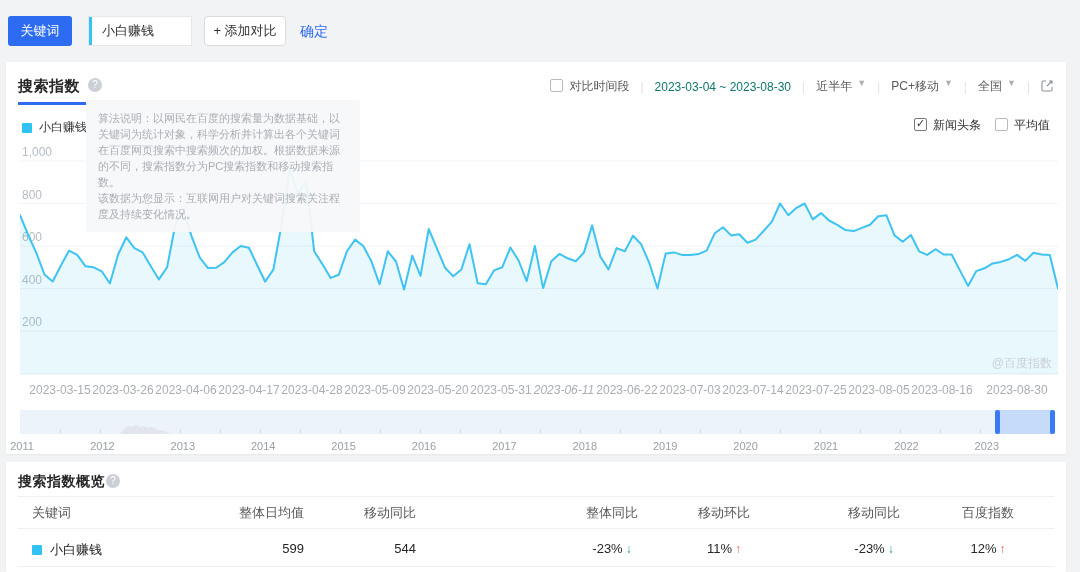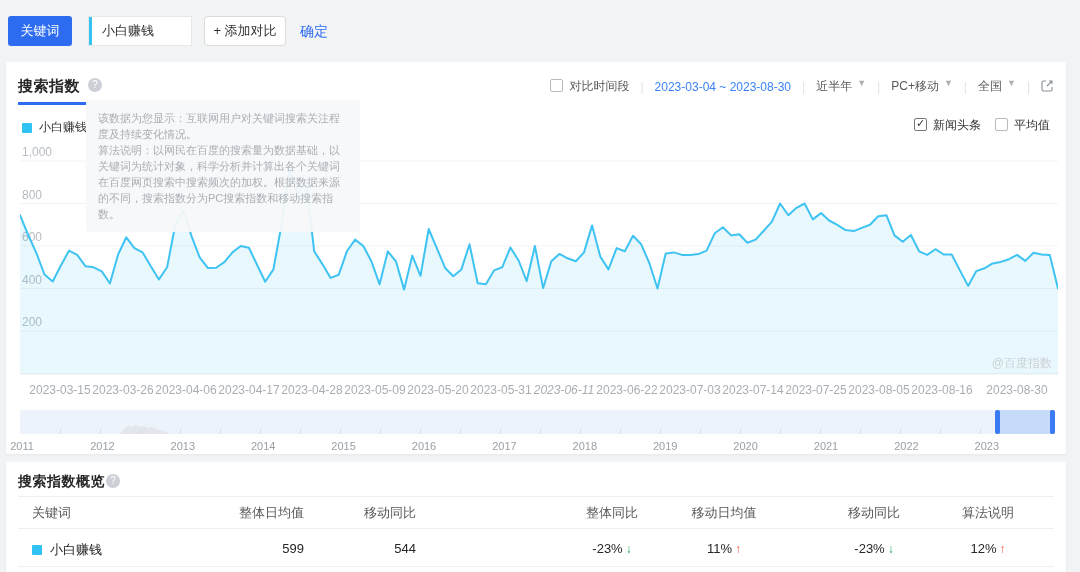--- a/index.html
+++ b/index.html
@@ -18,21 +18,21 @@
   
   #panel1{left:6px;top:62px;width:1060px;height:392px}
   .panel-title{position:absolute;left:12px;top:15px;font-size:15px;font-weight:700;color:#262626;letter-spacing:.5px}
   .tab-line{position:absolute;left:12px;top:40px;width:70px;height:3px;background:#2d6cf0}
   .q-icon{display:inline-block;width:14px;height:14px;border-radius:50%;background:#ccd0d6;color:#fff;font-size:10px;line-height:14px;text-align:center;cursor:pointer}
   .title-q{position:absolute;left:82px;top:16px}
   .ctrl-row{position:absolute;right:12px;top:16px;display:flex;align-items:center;font-size:12px;color:#595959;white-space:nowrap}
   .sep{color:#e3e3e3;margin:0 11px;font-size:12px}
   .caret{color:#b0b0b0;font-size:9px;margin-left:5px}
   .drop{cursor:pointer;display:flex;align-items:flex-start}
-  .date-range{color:#3b82f6}
+  .date-range{color:#0f766e}
   .cb{display:inline-block;width:13px;height:13px;border:1px solid #b5bac0;border-radius:2px;background:#fff;position:relative;vertical-align:-2px;margin-right:6px;cursor:pointer}
   .cb.checked{border-color:#777}
   .cb.checked::after{content:"\2713";position:absolute;left:1px;top:-2px;font-size:11px;font-weight:700;color:#333}
   .ext-icon{display:inline-block;cursor:pointer}
   .legend{position:absolute;left:16px;top:57px;display:flex;align-items:center;font-size:12px;color:#333;cursor:pointer}
   .legend-sq{width:10px;height:10px;border-radius:1px;margin-right:7px}
   .opts{position:absolute;right:16px;top:55px;display:flex;align-items:center;font-size:12px;color:#333}
   .opts .opt{margin-left:14px}
 
   #chart{position:absolute;left:14px;top:83px;width:1038px;height:256px}
@@ -143,22 +143,22 @@
         <span class="xlab" style="left: 670px;">2023-07-03</span>
         <span class="xlab" style="left: 733px;">2023-07-14</span>
         <span class="xlab" style="left: 796px;">2023-07-25</span>
         <span class="xlab" style="left: 859px;">2023-08-05</span>
         <span class="xlab" style="left: 922px;">2023-08-16</span>
         <span class="xlab" style="left: 997px;">2023-08-30</span>
       </div>
   </div>
 
   <div id="tip">
+    <p>算法说明：以网民在百度的搜索量为数据基础，以关键词为统计对象，科学分析并计算出各个关键词在百度网页搜索中搜索频次的加权。根据数据来源的不同，搜索指数分为PC搜索指数和移动搜索指数。</p>
     <p>该数据为您显示：互联网用户对关键词搜索关注程度及持续变化情况。</p>
-    <p>算法说明：以网民在百度的搜索量为数据基础，以关键词为统计对象，科学分析并计算出各个关键词在百度网页搜索中搜索频次的加权。根据数据来源的不同，搜索指数分为PC搜索指数和移动搜索指数。</p>
   </div>
 
   <div id="slider">
     <svg width="1034" height="24" style="position:absolute;left:0;top:0">
       <path d="M100,24 L104,19 L108,16 L112,17 L116,15 L120,17 L124,16 L128,18 L132,17 L136,19 L140,20 L144,21 L148,23 L151,24 Z" fill="#e2e6ec"></path>
     </svg>
     <div id="sticks">
         <div class="stick" style="left: 40px;"></div>
         <div class="stick" style="left: 80px;"></div>
         <div class="stick" style="left: 120px;"></div>
@@ -211,23 +211,23 @@
   <div class="ov-title">搜索指数概览</div>
   <span class="q-icon ov-q">?</span>
   <div class="tline" style="top:34px"></div>
   <div class="tline" style="top:66px"></div>
   <div class="tline" style="top:104px"></div>
   <div id="ov-table">
       <div class="th " style="left: 26px;">关键词</div>
       <div class="th r" style="left: 298px;">整体日均值</div>
       <div class="th r" style="left: 410px;">移动同比</div>
       <div class="th c" style="left: 606px;">整体同比</div>
-      <div class="th c" style="left: 718px;">移动日均值</div>
+      <div class="th c" style="left: 718px;">移动环比</div>
       <div class="th c" style="left: 868px;">移动同比</div>
-      <div class="th c" style="left: 982px;">算法说明</div>
+      <div class="th c" style="left: 982px;">百度指数</div>
       <div class="td kw-cell" style="left: 26px;">
         <span class="kw-sq" style="background: rgb(47, 194, 242);"></span>
         <span>小白赚钱</span>
       </div>
       <div class="td r" style="left: 298px;">599</div>
       <div class="td r" style="left: 410px;">544</div>
       <div class="td c" style="left: 606px;"><span>-23%</span><span class="arrow" style="color: rgb(35, 165, 90);">↓</span></div>
       <div class="td c" style="left: 718px;"><span>11%</span><span class="arrow" style="color: rgb(242, 91, 71);">↑</span></div>
       <div class="td c" style="left: 868px;"><span>-23%</span><span class="arrow" style="color: rgb(35, 165, 90);">↓</span></div>
       <div class="td c" style="left: 982px;"><span>12%</span><span class="arrow" style="color: rgb(242, 91, 71);">↑</span></div>

